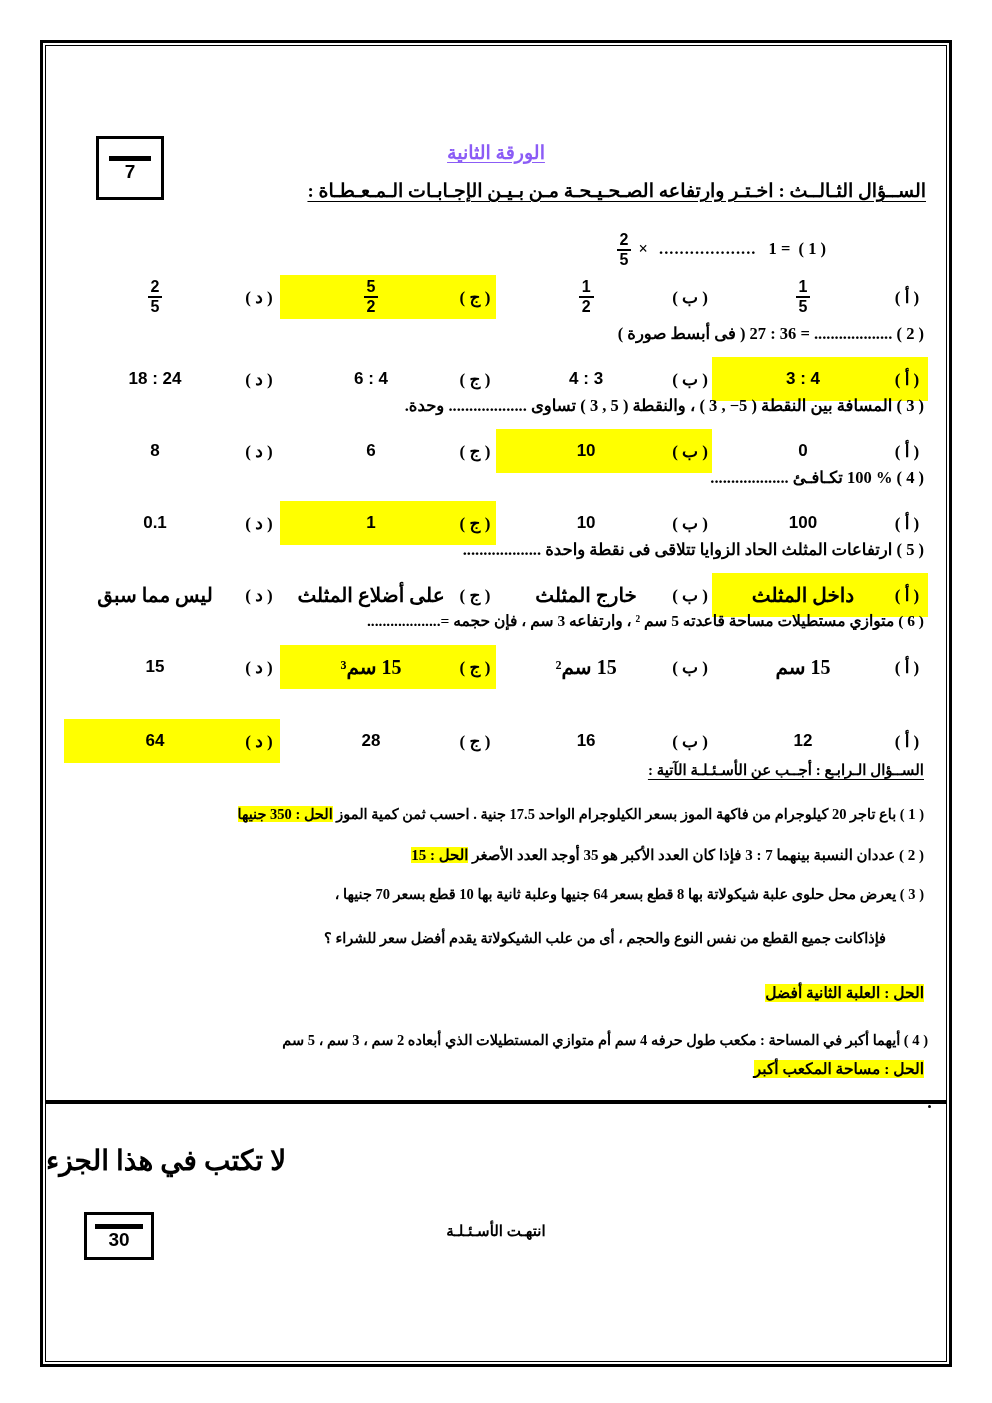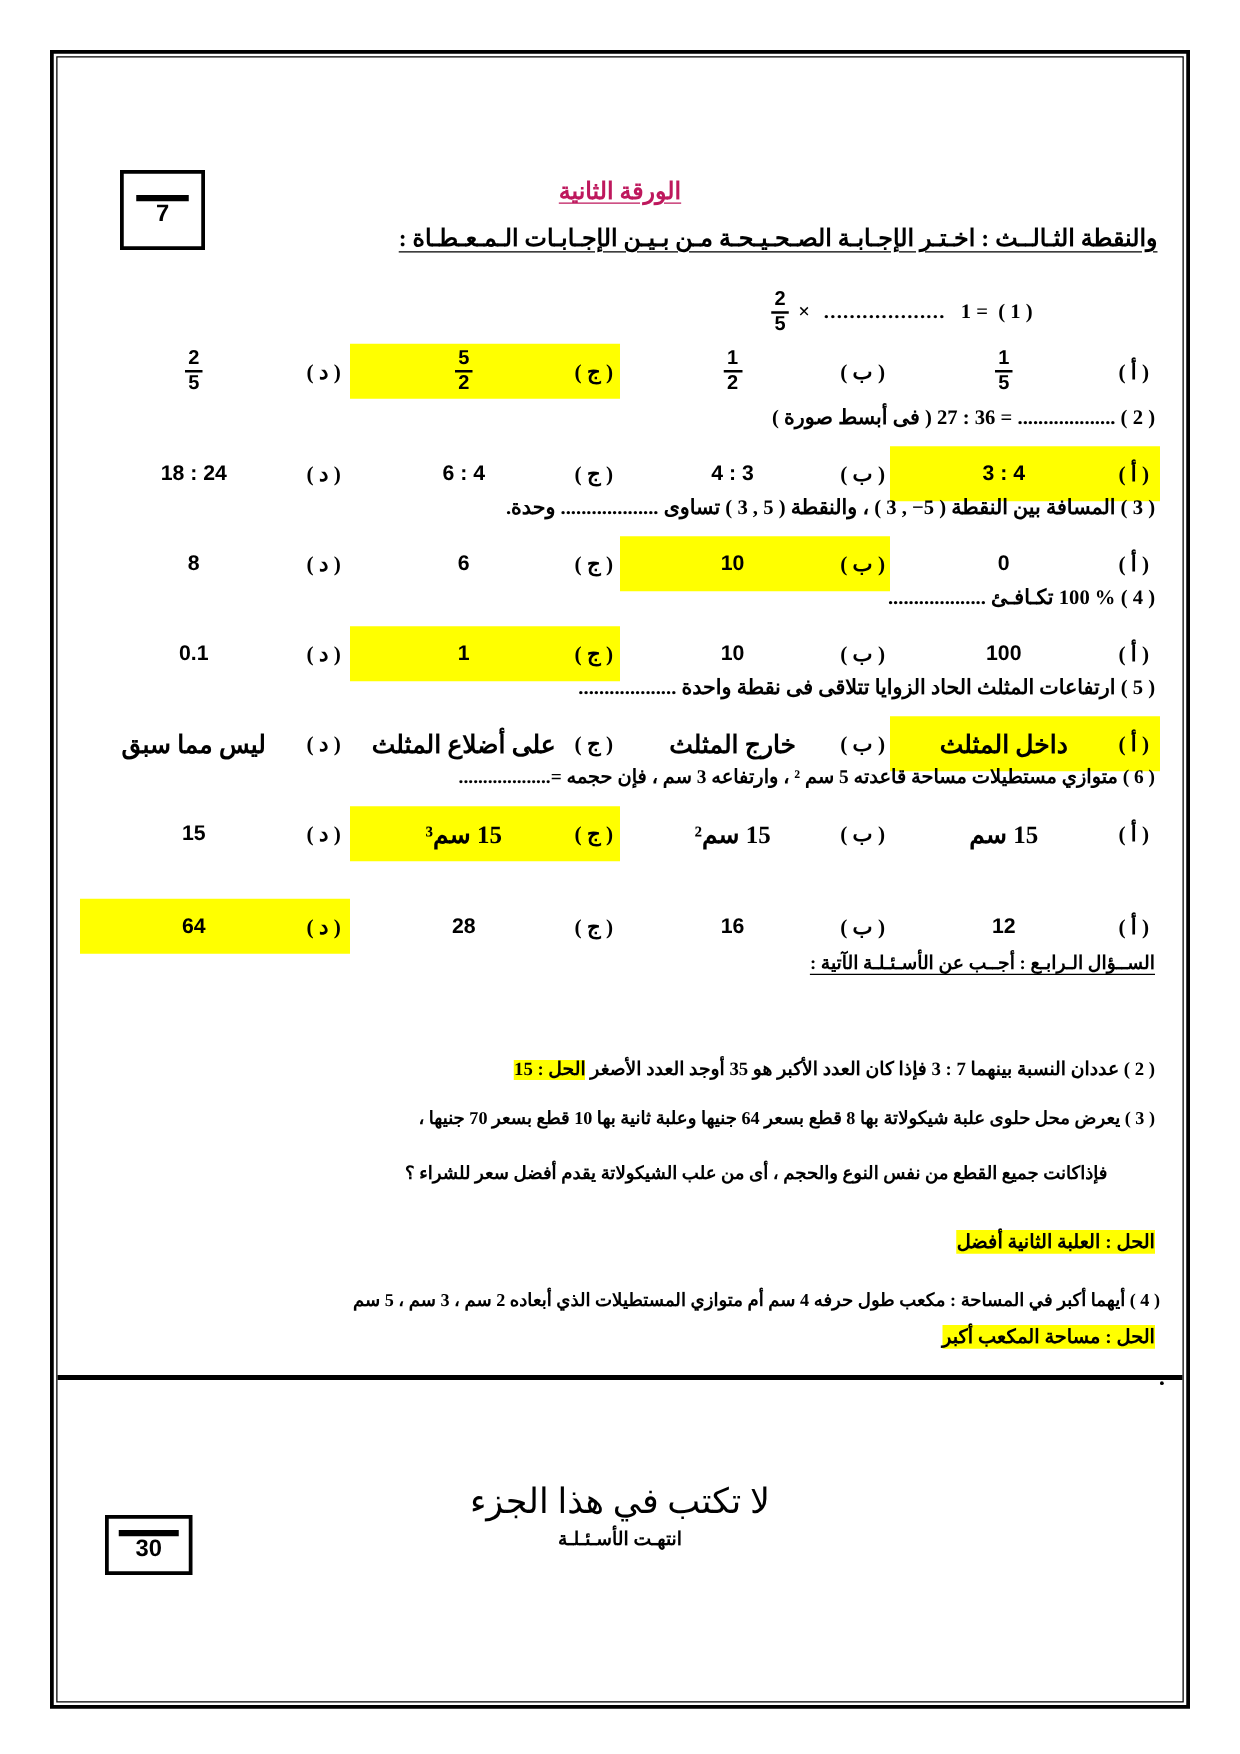--- a/index.html
+++ b/index.html
@@ -95,21 +95,21 @@
   }
   .mark-box-small{width:70px;height:48px;border-width:3px;}
   .mark-box-small .bar{width:48px;height:5px;}
 
   
   .hdr-center{
     position:absolute;
     text-align:center;
     font-family:"Liberation Serif","DejaVu Serif",serif;
     font-weight:700;
-    color:#be185d;
+    color:#8b5cf6;
   }
   .u-line{text-decoration:underline;text-underline-offset:3px;}
 
   .title-sheet{
     left:0;right:0;top:95px;
     font-size:19px;
     letter-spacing:0px;
   }
   .q3-head{
     position:absolute;
@@ -215,27 +215,26 @@
     font-weight:700;
     direction:rtl;
     white-space:nowrap;
   }
 
   
   .footer-big{
     position:absolute;
     left:0;right:0;
     top:1098px;
-    text-align:center;
+    text-align:left;
     font-size:28px;
-    font-weight:400;
+    font-weight:700;
     letter-spacing:2px;
     color:#000;
     font-family:"Liberation Serif","DejaVu Serif",serif;
-    margin-top:40px;
   }
   .footer-small{
     position:absolute;
     left:0;right:0;
     top:1176px;
     text-align:center;
     font-size:15px;
     font-weight:700;
     letter-spacing:2px;
     color:#000;
@@ -262,21 +261,21 @@
 
     <div class="mark-box" style="left:50px;top:90px;">
       <div class="bar"></div>
       <div class="den">7</div>
     </div>
 
     <div class="hdr-center title-sheet">
       <span class="u-line">الورقة الثانية</span>
     </div>
 
-    <div class="q3-head">والنقطة الثـالــث  :  اخـتـر الإجـابـة الصـحـيـحـة مـن بـيـن الإجـابـات الـمـعـطـاة :</div>
+    <div class="q3-head">الســؤال الثـالــث  :  اخـتـر وارتفاعه الصـحـيـحـة مـن بـيـن الإجـابـات الـمـعـطـاة :</div>
 
     <div class="stem" style="top:186px;right:120px;">
       <span>( 1 )</span>
       <span style="margin:0 4px;">= 1</span>
       <span style="margin:0 4px;letter-spacing:1px;">...................</span>
       <span style="margin:0 3px;">×</span>
       <span class="frac">
         <span class="num">2</span>
         <span class="bar"></span>
         <span class="den">5</span>
@@ -440,20 +439,24 @@
         <span class="val">28</span>
       </div>
       <div class="opt hl">
         <span class="tag">( د )</span>
         <span class="val">64</span>
       </div>
     </div>
 
     <div class="q4-head">الســؤال الـرابـع  :  أجــب عن الأسـئـلـة الآتية :</div>
 
+    <div class="q4line" style="top:760px;font-size:14.5px;">
+      <span>( 1 ) باع تاجر 20 كيلوجرام من فاكهة الموز بسعر الكيلوجرام الواحد 17.5 جنية . احسب ثمن كمية الموز</span>
+      <span class="hl">الحل : 350 جنيها</span>
+    </div>
 
     <div class="q4line" style="top:800px;font-size:15px;">
       <span>( 2 ) عددان النسبة بينهما 7 : 3    فإذا كان العدد الأكبر هو 35        أوجد العدد الأصغر</span>
       <span class="hl">الحل : 15</span>
     </div>
 
     <div class="q4line" style="top:840px;font-size:14.5px;">( 3 ) يعرض محل حلوى علبة شيكولاتة بها 8 قطع بسعر 64 جنيها وعلبة ثانية بها 10 قطع بسعر 70 جنيها ،</div>
     <div class="q4line" style="top:884px;font-size:14.5px;right:60px;">فإذاكانت جميع القطع من نفس النوع والحجم ،  أى من علب الشيكولاتة يقدم أفضل سعر للشراء ؟</div>
     <div class="sol-line hl" style="top:938px;right:22px;">الحل : العلبة الثانية  أفضل</div>
 

